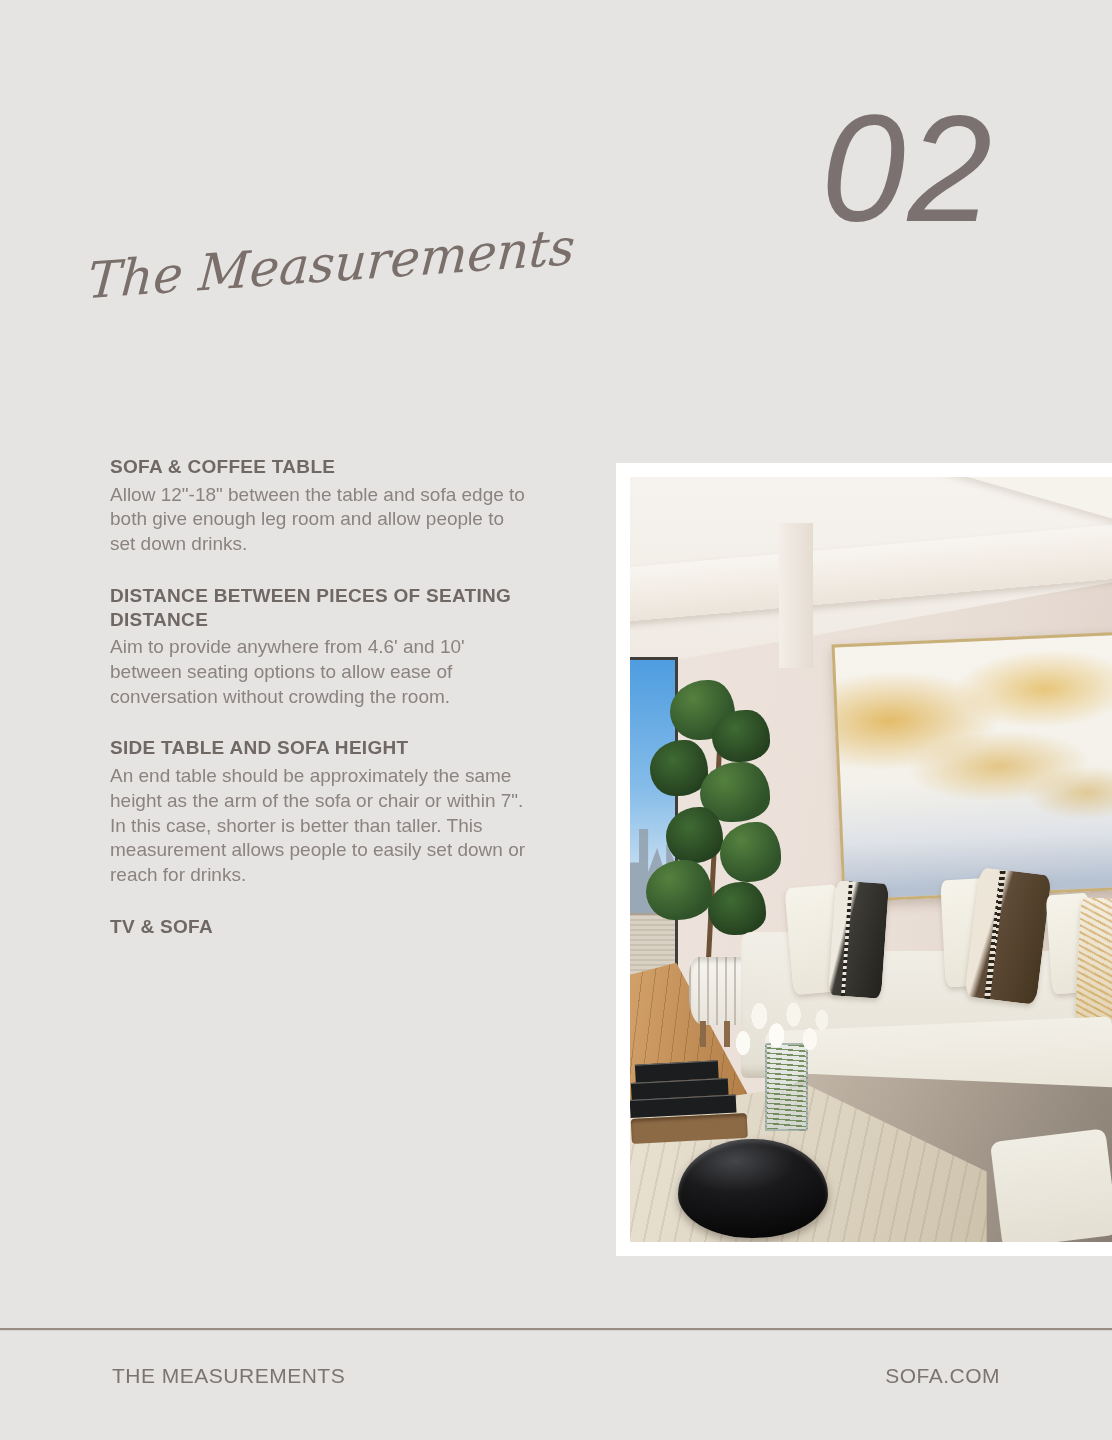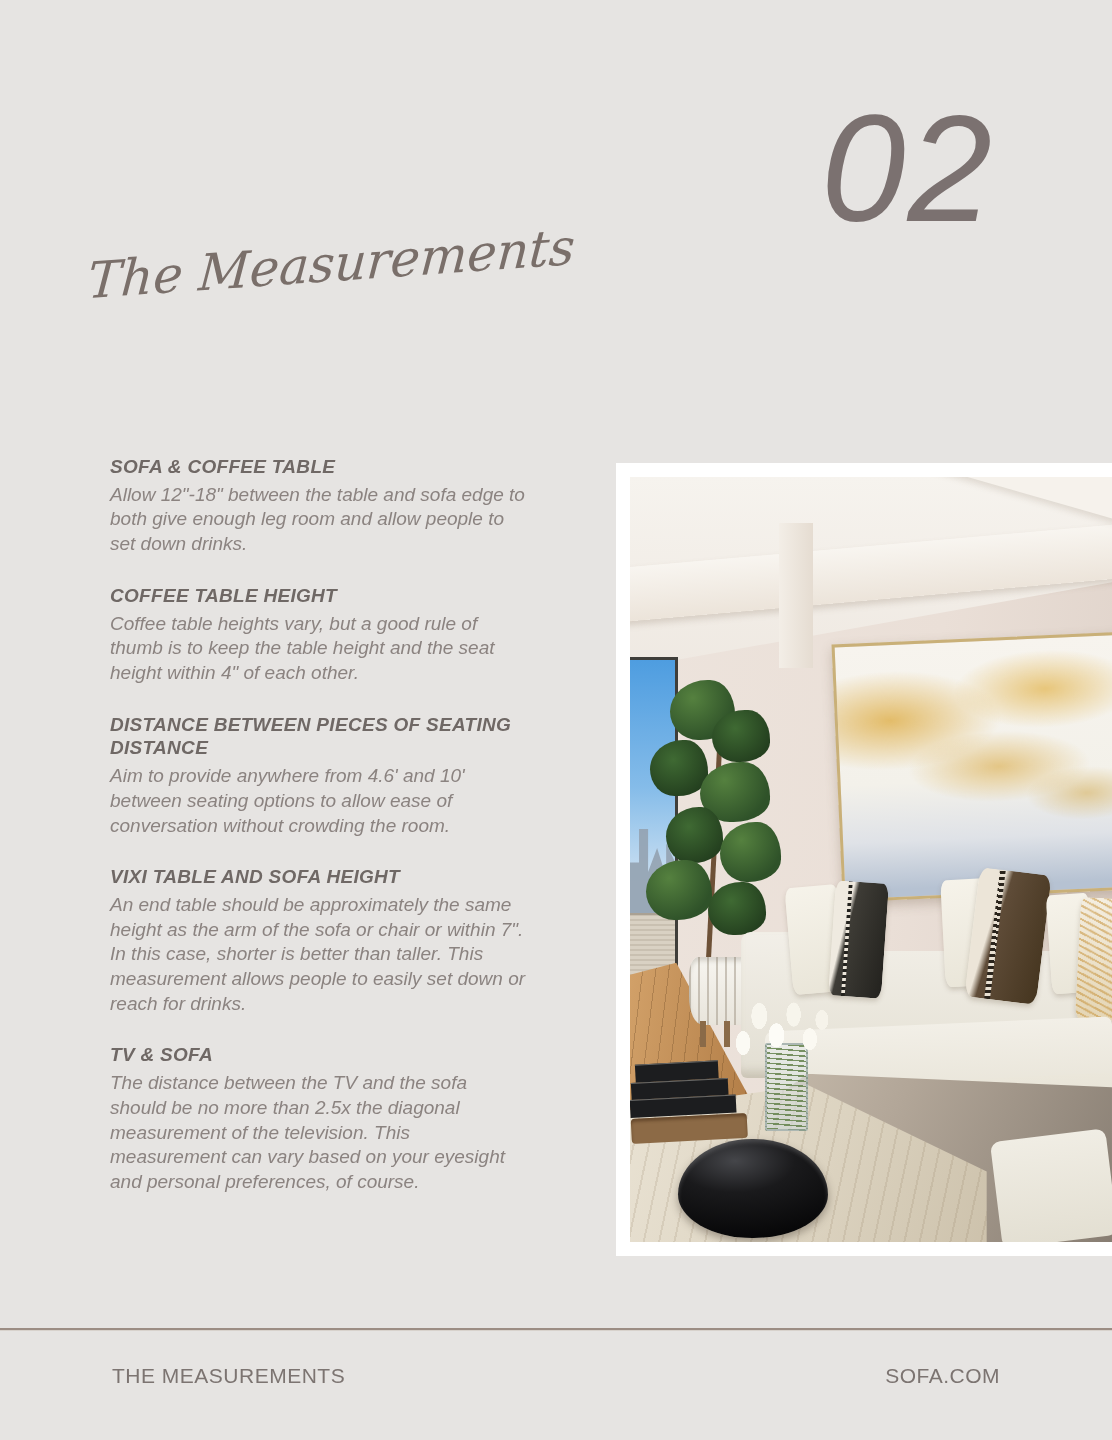--- a/index.html
+++ b/index.html
@@ -17,21 +17,21 @@
   
   .script-title{
     position:absolute; left:88px; top:252px; width:420px;
     font-family:"DejaVu Serif", serif; font-style:italic;
     font-size:50px; color:#7a6f6a;
     transform:rotate(-4deg) skewX(-8deg); transform-origin:left center;
     white-space:nowrap;
   }
   
   .text-col{ position:absolute; left:110px; top:455px; width:416px; }
-  .tip{ margin:0 0 27px 0;font-style:italic; }
+  .tip{ margin:0 0 27px 0; }
   .tip h3{
     margin:0 0 4px 0; font-size:19px; font-weight:bold;
     letter-spacing:.3px; color:#6f6865; line-height:1.25;
   }
   .tip p{ margin:0; font-size:19px; line-height:1.3; color:#8b8380; }
   
   .photo-frame{
     position:absolute; left:616px; top:463px; width:496px; height:793px;
     background:#ffffff; box-sizing:border-box; padding:14px 0 14px 14px;
   }
@@ -171,34 +171,29 @@
   <div class="page-number">02</div>
 
   <div class="script-title">The Measurements</div>
 
   <div class="text-col">
     <section class="tip">
       <h3>SOFA &amp; COFFEE TABLE</h3>
       <p>Allow 12"-18" between the table and sofa edge to both give enough leg room and allow people to set down drinks.</p>
     </section>
     <section class="tip">
-      <h3>COFFEE TABLE HEIGHT</h3>
-      <p>Coffee table heights vary, but a good rule of thumb is to keep the table height and the seat height within 4" of each other.</p>
-    </section>
-    <section class="tip">
       <h3>DISTANCE BETWEEN PIECES OF SEATING DISTANCE</h3>
       <p>Aim to provide anywhere from 4.6' and 10' between seating options to allow ease of conversation without crowding the room.</p>
     </section>
     <section class="tip">
-      <h3>VIXI TABLE AND SOFA HEIGHT</h3>
+      <h3>SIDE TABLE AND SOFA HEIGHT</h3>
       <p>An end table should be approximately the same height as the arm of the sofa or chair or within 7". In this case, shorter is better than taller. This measurement allows people to easily set down or reach for drinks.</p>
     </section>
     <section class="tip">
       <h3>TV &amp; SOFA</h3>
-      <p>The distance between the TV and the sofa should be no more than 2.5x the diagonal measurement of the television. This measurement can vary based on your eyesight and personal preferences, of course.</p>
     </section>
   </div>
 
   <div class="photo-frame">
     <div class="photo">
       <div class="ph-wall"></div>
       <div class="ph-ceiling"></div>
       <div class="ph-beam-a"></div>
       <div class="ph-beam-b"></div>
       <div class="ph-beam-c"></div>

